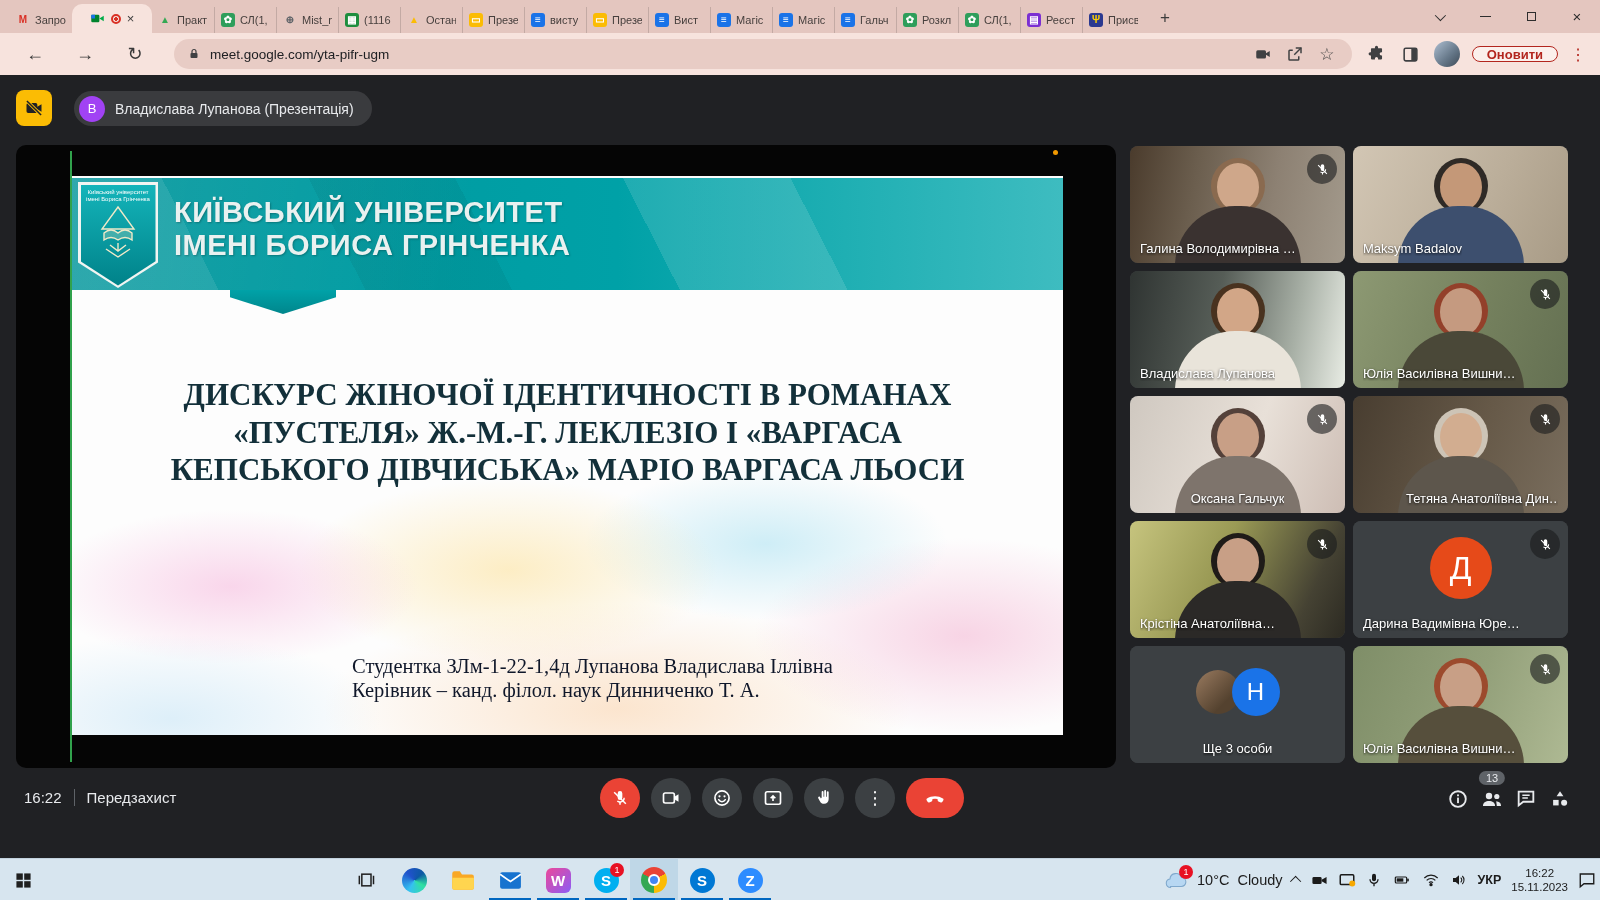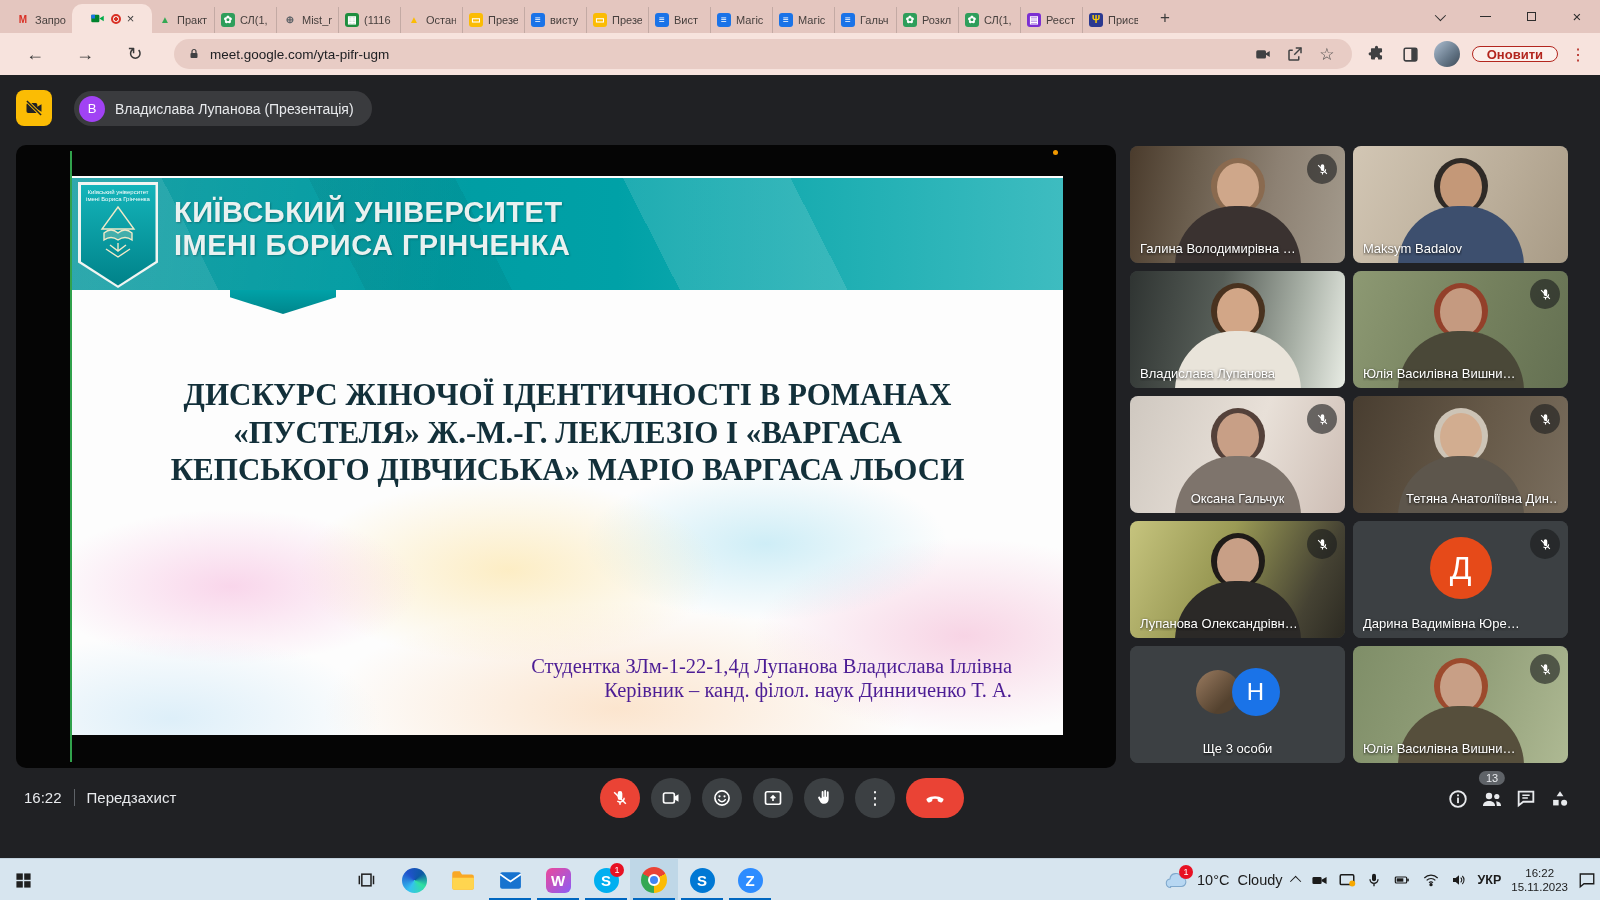--- a/index.html
+++ b/index.html
@@ -61,21 +61,21 @@
   .ribbon { position:absolute; left:158px; top:114px; width:106px; height:24px; background:linear-gradient(180deg,#00a2a8,#00868c); clip-path:polygon(0 0,100% 0,100% 30%,50% 100%,0 30%); }
   .pastel { position:absolute; left:0; bottom:0; width:991px; height:330px;
     background:
       radial-gradient(ellipse 270px 110px at 16% 55%, rgba(246,182,220,.55), transparent 70%),
       radial-gradient(ellipse 300px 130px at 44% 50%, rgba(252,224,150,.55), transparent 70%),
       radial-gradient(ellipse 260px 110px at 70% 42%, rgba(160,222,240,.5), transparent 70%),
       radial-gradient(ellipse 300px 140px at 90% 70%, rgba(242,172,205,.5), transparent 70%),
       radial-gradient(ellipse 420px 150px at 55% 92%, rgba(250,205,160,.5), transparent 70%),
       radial-gradient(ellipse 300px 120px at 10% 95%, rgba(190,225,245,.5), transparent 70%); }
   .slide-title { position:absolute; left:0; top:200px; width:991px; text-align:center; font-weight:bold; font-size:31px; line-height:37.5px; color:#13303a; }
-  .slide-byline { position:absolute; left:280px; top:478px; width:660px; text-align:right; font-size:20.5px; line-height:24px; color:#4c1d95; }
+  .slide-byline { position:absolute; left:280px; top:478px; width:660px; text-align:left; font-size:20.5px; line-height:24px; color:#0f172a; }
 
   
   .tiles { position:absolute; left:1130px; top:71px; width:438px; display:grid; grid-template-columns:215px 215px; grid-auto-rows:117px; gap:8px; }
   .tile { position:relative; border-radius:8px; overflow:hidden; background:#3c4043; cursor:pointer; }
   .tile-bg { position:absolute; inset:0; }
   .sil { position:absolute; inset:0; }
   .sil-hair { position:absolute; left:50%; top:12px; transform:translateX(-50%); width:54px; height:56px; border-radius:50%; }
   .sil-head { position:absolute; left:50%; top:17px; transform:translateX(-50%); width:42px; height:48px; border-radius:50%; }
   .sil-torso { position:absolute; left:50%; top:60px; transform:translateX(-50%); width:126px; height:70px; border-radius:60px 60px 10px 10px; }
   .letter-avatar { position:absolute; left:50%; top:16px; transform:translateX(-50%); width:62px; height:62px; border-radius:50%; color:#fff; font-size:32px; display:flex; align-items:center; justify-content:center; }
@@ -473,21 +473,21 @@
         </div>
 
         <div class="mute-badge">
           <svg width="15" height="15" viewBox="0 0 24 24">
               <path fill="#fff" d="M12 14.5a2.8 2.8 0 0 0 2.8-2.8V6.5a2.8 2.8 0 0 0-5.6 0v5.2A2.8 2.8 0 0 0 12 14.5z"></path>
               <path fill="#fff" d="M17.8 11.7h-1.6a4.2 4.2 0 0 1-6.8 3.3l-1.2 1.2a5.9 5.9 0 0 0 2.9 1.4v2.4h1.8v-2.4a5.9 5.9 0 0 0 4.9-5.9z"></path>
               <path stroke="#fff" stroke-width="1.8" d="M5 5l14 14"></path>
             </svg>
         </div>
         <div class="tile-name-row" style="justify-content: flex-start;">
-          <span class="tile-name">Лупанова Олександрівн…</span>
+          <span class="tile-name">Крістіна Анатоліївна…</span>
         </div>
       </div>
         <div class="tile">
         <div class="tile-bg" style="background: rgb(60, 64, 67);"></div>
 
         <div class="letter-avatar" style="background: rgb(230, 74, 25);">
             <span>Д</span>
           </div>
 
         <div class="mute-badge">

